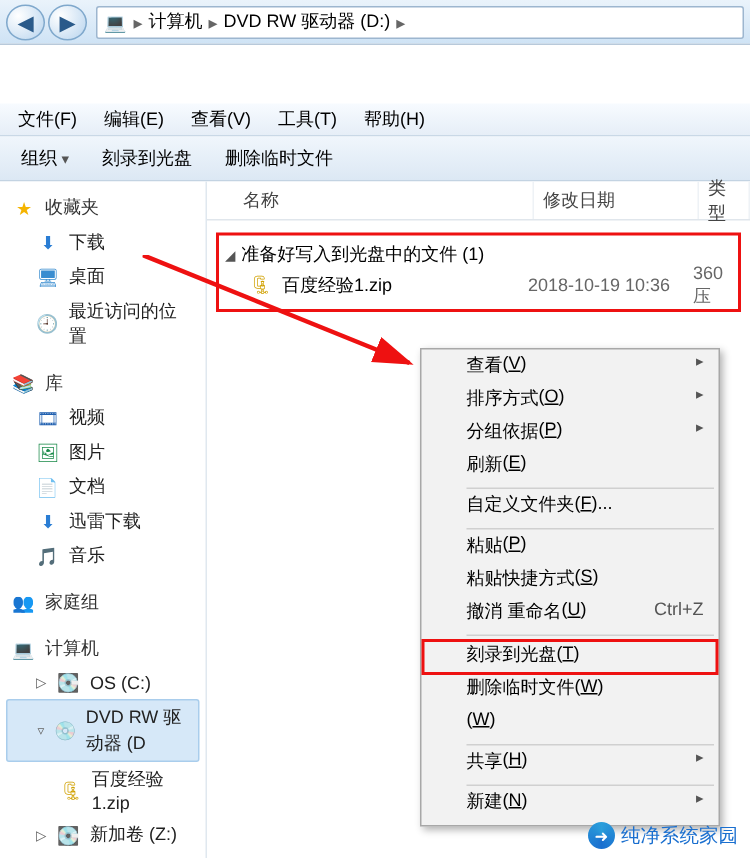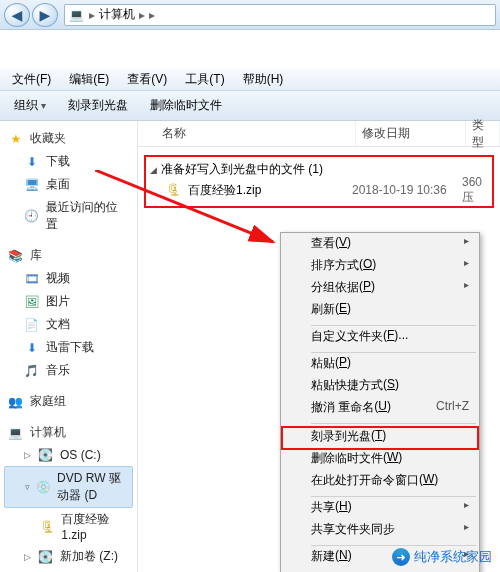--- a/index.html
+++ b/index.html
@@ -67,20 +67,21 @@
     <div class="nav-btn">◀</div>
     <div class="nav-btn">▶</div>
   </div>
   <div class="crumb">
     <span>
         <span class="ico i-comp">💻</span>
       </span>
     <span class="sep">▸</span>
     <span>计算机</span>
     <span class="sep">▸</span>
+    <span>DVD RW 驱动器 (D:)</span>
     <span class="sep">▸</span>
   </div>
 </div>
 
 <div class="menubar">
   <div class="m">文件(F)</div>
   <div class="m">编辑(E)</div>
   <div class="m">查看(V)</div>
   <div class="m">工具(T)</div>
   <div class="m">帮助(H)</div>
@@ -223,26 +224,23 @@
   <div class="row"><span>刷新</span>(<span class="u">E</span>)</div>
   <div class="sepln"></div>
   <div class="row"><span>自定义文件夹</span>(<span class="u">F</span>)...</div>
   <div class="sepln"></div>
   <div class="row"><span>粘贴</span>(<span class="u">P</span>)</div>
   <div class="row"><span>粘贴快捷方式</span>(<span class="u">S</span>)</div>
   <div class="row"><span>撤消 重命名</span>(<span class="u">U</span>)<span class="sc">Ctrl+Z</span></div>
   <div class="sepln"></div>
   <div class="row hl"><span>刻录到光盘</span>(<span class="u">T</span>)</div>
   <div class="row"><span>删除临时文件</span>(<span class="u">W</span>)</div>
-  <div class="row"><span>在此处打开命令窗口</span>(<span class="u">W</span>)</div>
+  <div class="row">(<span class="u">W</span>)</div>
   <div class="sepln"></div>
   <div class="row sub"><span>共享</span>(<span class="u">H</span>)</div>
-  <div class="row sub">
-      <span>共享文件夹同步</span>
-    </div>
   <div class="sepln"></div>
   <div class="row sub"><span>新建</span>(<span class="u">N</span>)</div>
 
 </div>
 
 <div class="wm">
   <span class="logo">➜</span>
   <span>纯净系统家园</span>
 </div>
 

